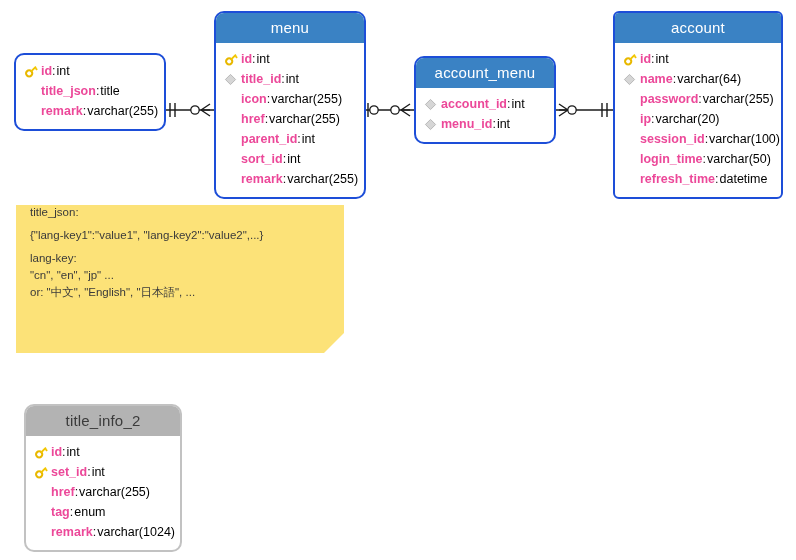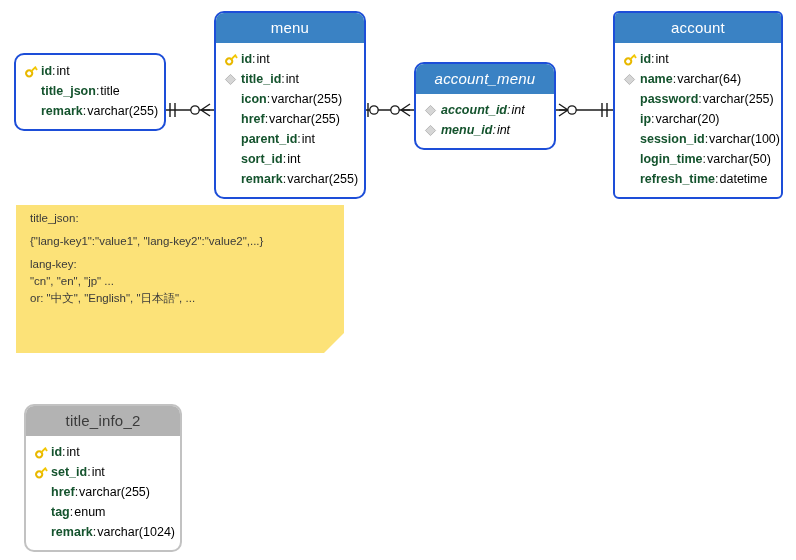--- a/index.html
+++ b/index.html
@@ -55,35 +55,35 @@
   }
   .field-icon {
     width: 17px;
     min-width: 17px;
     height: 16px;
     display: inline-flex;
     align-items: center;
     justify-content: flex-start;
   }
   .field-name {
-    color: #14532d;
+    color: #ec4899;
     font-weight: 600;
   }
   .field-type {
     color: #000000;
     margin-left: 1px;
   }
   .colon { color:#1b1b1b; }
 
   
   .note {
     position: absolute;
     background: #fce278;
     box-sizing: border-box;
-    padding: 6px 14px 10px 14px;
+    padding: 0 14px 10px 14px;
   }
   .note-line {
     font-size: 11.5px;
     color: #3a3a3a;
     line-height: 14px;
     margin-bottom: 9px;
     white-space: nowrap;
   }
   .note-line.tight { margin-bottom: 3px; }
   .note-line:last-child { margin-bottom: 0; }
@@ -226,21 +226,21 @@
     </div>
     <div class="field">
       <span class="field-icon"></span>
       <span class="field-name">remark</span>
         <span class="colon">:</span>
       <span class="field-type">varchar(255)</span>
     </div>
   </div>
 </div>
 
-<div class="entity" style="left:414px; top:62px; width:142px;font-style:italic;">
+<div class="entity" style="left:414px; top:56px; width:142px;">
   <div class="entity-header">account_menu</div>
   <div class="entity-body">
     <div class="field">
       <span class="field-icon">
         <svg width="13" height="13" viewBox="0 0 13 13">
             <polygon points="6.5,1.4 11.6,6.5 6.5,11.6 1.4,6.5" fill="#d6d6d6" stroke="#b8b8b8" stroke-width="1"></polygon>
           </svg>
       </span>
       <span class="field-name">account_id</span>
         <span class="colon">:</span>

